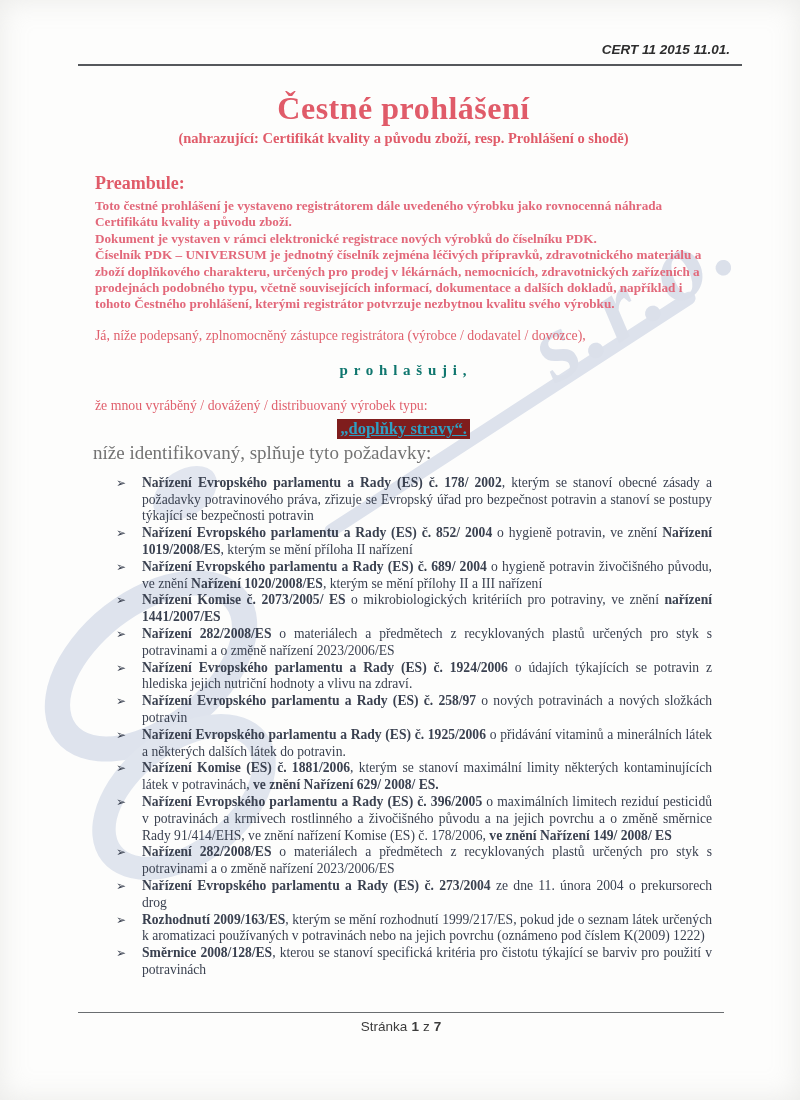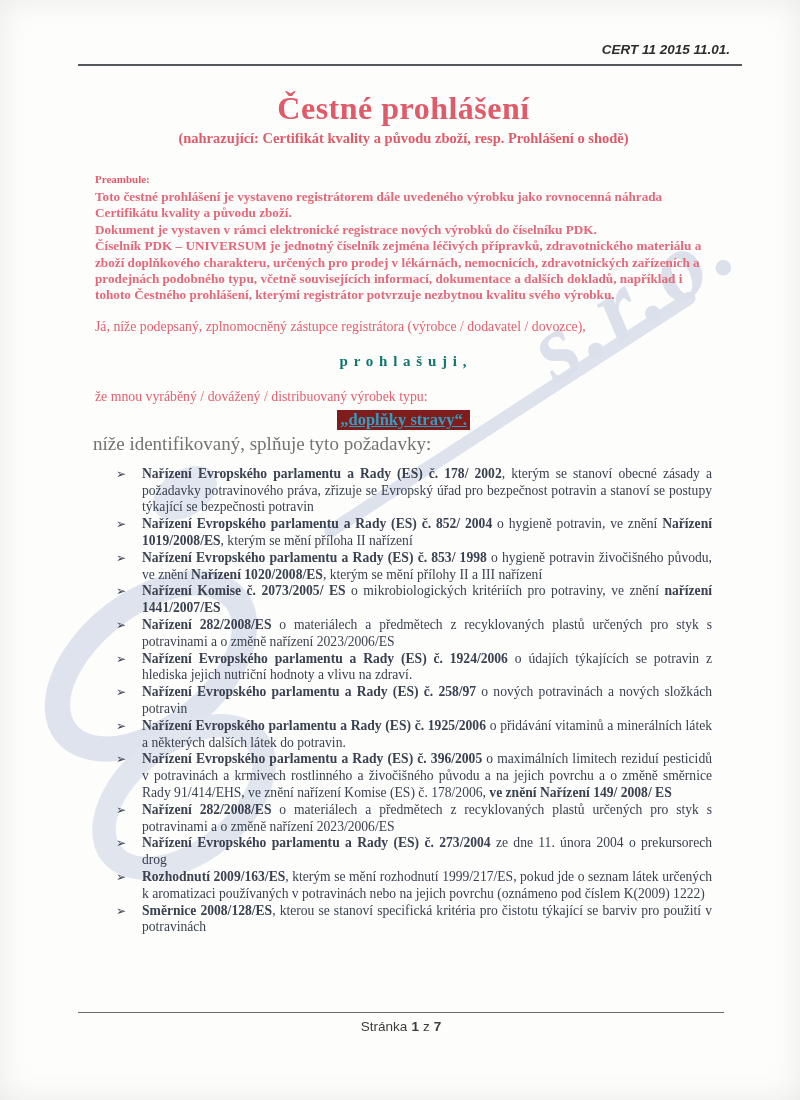--- a/index.html
+++ b/index.html
@@ -60,21 +60,21 @@
     font-size:32px;font-weight:bold;color:#e05b69;
     letter-spacing:.5px;
   }
   .subtitle{
     margin-top:3px;text-align:center;
     font-size:14.5px;font-weight:bold;color:#e05b69;
   }
   
   .preamble-heading{
     margin-top:26px;
-    font-size:11px;font-weight:bold;color:#e05b69;
+    font-size:18px;font-weight:bold;color:#e05b69;
   }
   .preamble-text{margin-top:4px;}
   .preamble-text div{
     font-size:13.2px;font-weight:bold;color:#e2687а;
     color:#e2687a;line-height:16.4px;
   }
   
   .decl-intro{
     margin-top:15px;
     font-size:13.8px;color:#e0606d;
@@ -156,26 +156,27 @@
     <div class="decl-verb">p r o h l a š u j i ,</div>
     <div class="product-line">že mnou vyráběný / dovážený / distribuovaný výrobek typu:</div>
     <div class="product-type-row">
       <span class="product-type">„doplňky stravy“.</span>
     </div>
     <div class="req-intro">níže identifikovaný, splňuje tyto požadavky:</div>
 
     <ul class="req-list">
         <li><b>Nařízení Evropského parlamentu a Rady (ES) č. 178/ 2002</b><span>, kterým se stanoví obecné zásady a požadavky potravinového práva, zřizuje se Evropský úřad pro bezpečnost potravin a stanoví se postupy týkající se bezpečnosti potravin</span></li>
         <li><b>Nařízení Evropského parlamentu a Rady (ES) č. 852/ 2004</b><span> o hygieně potravin, ve znění </span><b>Nařízení 1019/2008/ES</b><span>, kterým se mění příloha II nařízení</span></li>
-        <li><b>Nařízení Evropského parlamentu a Rady (ES) č. 853/ 1998</b><span> o hygieně potravin živočišného původu, ve znění </span><b>Nařízení 1020/2008/ES</b><span>, kterým se mění přílohy II a III nařízení</span></li>
+        <li><b>Nařízení Evropského parlamentu a Rady (ES) č. 689/ 2004</b><span> o hygieně potravin živočišného původu, ve znění </span><b>Nařízení 1020/2008/ES</b><span>, kterým se mění přílohy II a III nařízení</span></li>
         <li><b>Nařízení Komise č. 2073/2005/ ES</b><span> o mikrobiologických kritériích pro potraviny, ve znění </span><b>nařízení 1441/2007/ES</b></li>
         <li><b>Nařízení 282/2008/ES</b><span> o materiálech a předmětech z recyklovaných plastů určených pro styk s potravinami a o změně nařízení 2023/2006/ES</span></li>
         <li><b>Nařízení Evropského parlamentu a Rady (ES) č. 1924/2006</b><span> o údajích týkajících se potravin z hlediska jejich nutriční hodnoty a vlivu na zdraví.</span></li>
         <li><b>Nařízení Evropského parlamentu a Rady (ES) č. 258/97</b><span> o nových potravinách a nových složkách potravin</span></li>
         <li><b>Nařízení Evropského parlamentu a Rady (ES) č. 1925/2006</b><span> o přidávání vitaminů a minerálních látek a některých dalších látek do potravin.</span></li>
+        <li><b>Nařízení Komise (ES) č. 1881/2006</b><span>, kterým se stanoví maximální limity některých kontaminujících látek v potravinách, </span><b>ve znění Nařízení 629/ 2008/ ES.</b></li>
         <li><b>Nařízení Evropského parlamentu a Rady (ES) č. 396/2005</b><span> o maximálních limitech reziduí pesticidů v potravinách a krmivech rostlinného a živočišného původu a na jejich povrchu a o změně směrnice Rady 91/414/EHS, ve znění nařízení Komise (ES) č. 178/2006, </span><b>ve znění Nařízení 149/ 2008/ ES</b></li>
         <li><b>Nařízení 282/2008/ES</b><span> o materiálech a předmětech z recyklovaných plastů určených pro styk s potravinami a o změně nařízení 2023/2006/ES</span></li>
         <li><b>Nařízení Evropského parlamentu a Rady (ES) č. 273/2004</b><span> ze dne 11. února 2004 o prekursorech drog</span></li>
         <li><b>Rozhodnutí 2009/163/ES</b><span>, kterým se mění rozhodnutí 1999/217/ES, pokud jde o seznam látek určených k aromatizaci používaných v potravinách nebo na jejich povrchu (oznámeno pod číslem K(2009) 1222)</span></li>
         <li><b>Směrnice 2008/128/ES</b><span>, kterou se stanoví specifická kritéria pro čistotu týkající se barviv pro použití v potravinách</span></li>
       </ul>
   </div>
 
   <div class="footer">
     <hr class="footer-rule">

